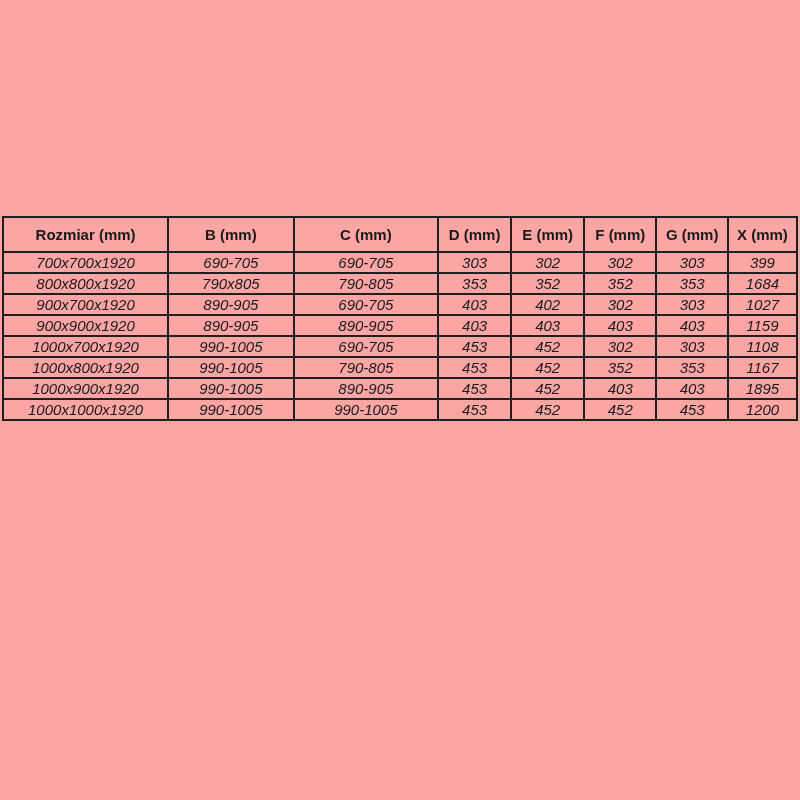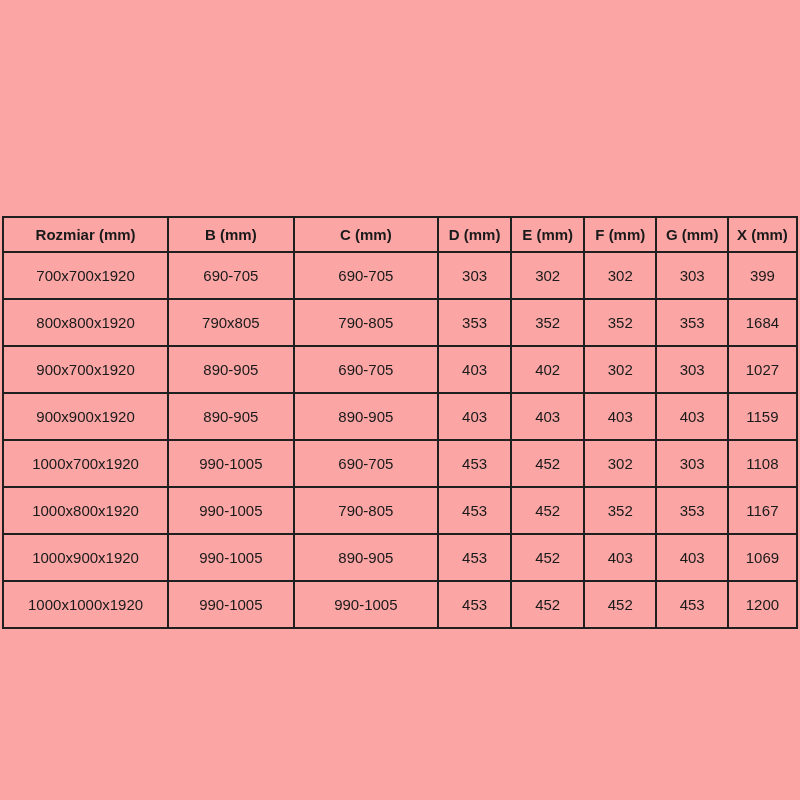--- a/index.html
+++ b/index.html
@@ -32,21 +32,21 @@
   table.spec-table th,
   table.spec-table td {
     border: 2px solid #1f1f1f;
     text-align: center;
     vertical-align: middle;
     padding: 0 2px;
     overflow: hidden;
     white-space: nowrap;
   }
   table.spec-table thead tr { height: 35px; }
-  table.spec-table tbody tr { height: 47px; }
+  table.spec-table tbody tr { height: 21px; font-style: italic; }
   table.spec-table th {
     font-weight: bold;
     font-size: 15px;
   }
   col.c-rozmiar { width: 20.8%; }
   col.c-b       { width: 15.8%; }
   col.c-c       { width: 18.2%; }
   col.c-d       { width: 9.2%; }
   col.c-e       { width: 9.2%; }
   col.c-f       { width: 9.1%; }
@@ -143,21 +143,21 @@
             <td>1167</td>
           </tr>
           <tr>
             <td>1000x900x1920</td>
             <td>990-1005</td>
             <td>890-905</td>
             <td>453</td>
             <td>452</td>
             <td>403</td>
             <td>403</td>
-            <td>1069</td>
+            <td>1895</td>
           </tr>
           <tr>
             <td>1000x1000x1920</td>
             <td>990-1005</td>
             <td>990-1005</td>
             <td>453</td>
             <td>452</td>
             <td>452</td>
             <td>453</td>
             <td>1200</td>

